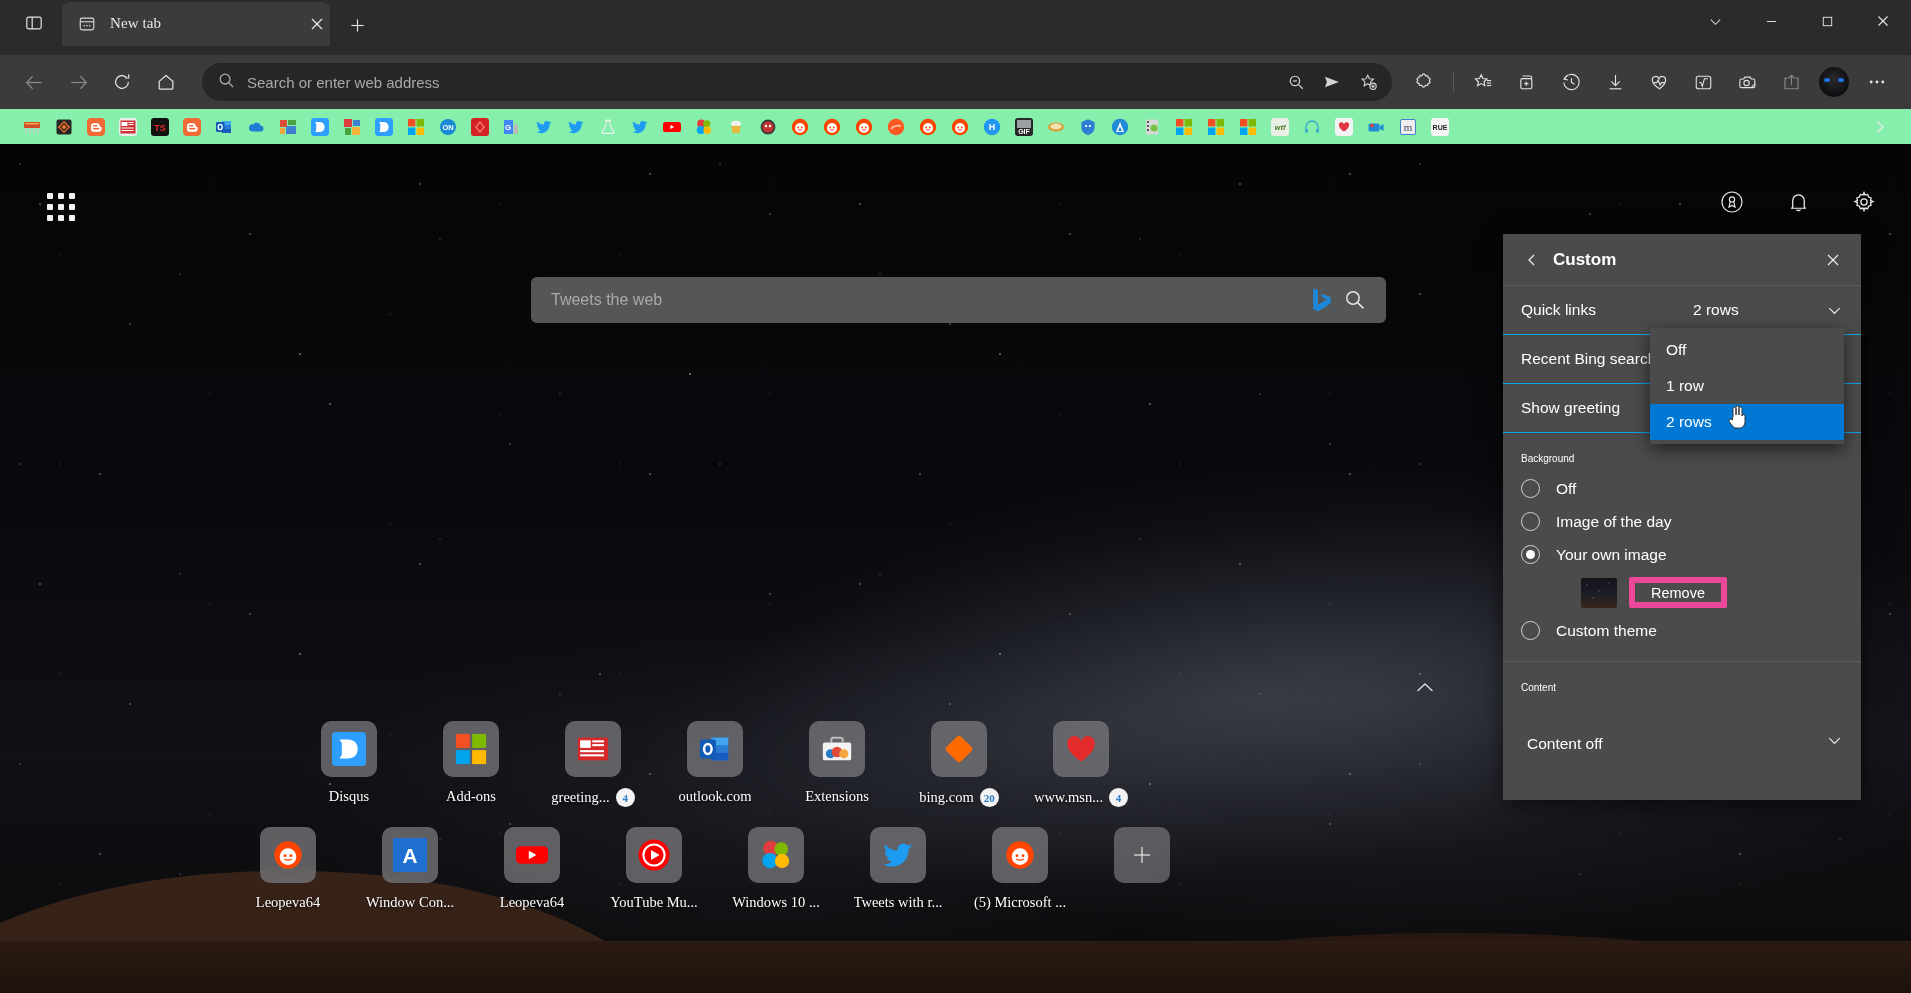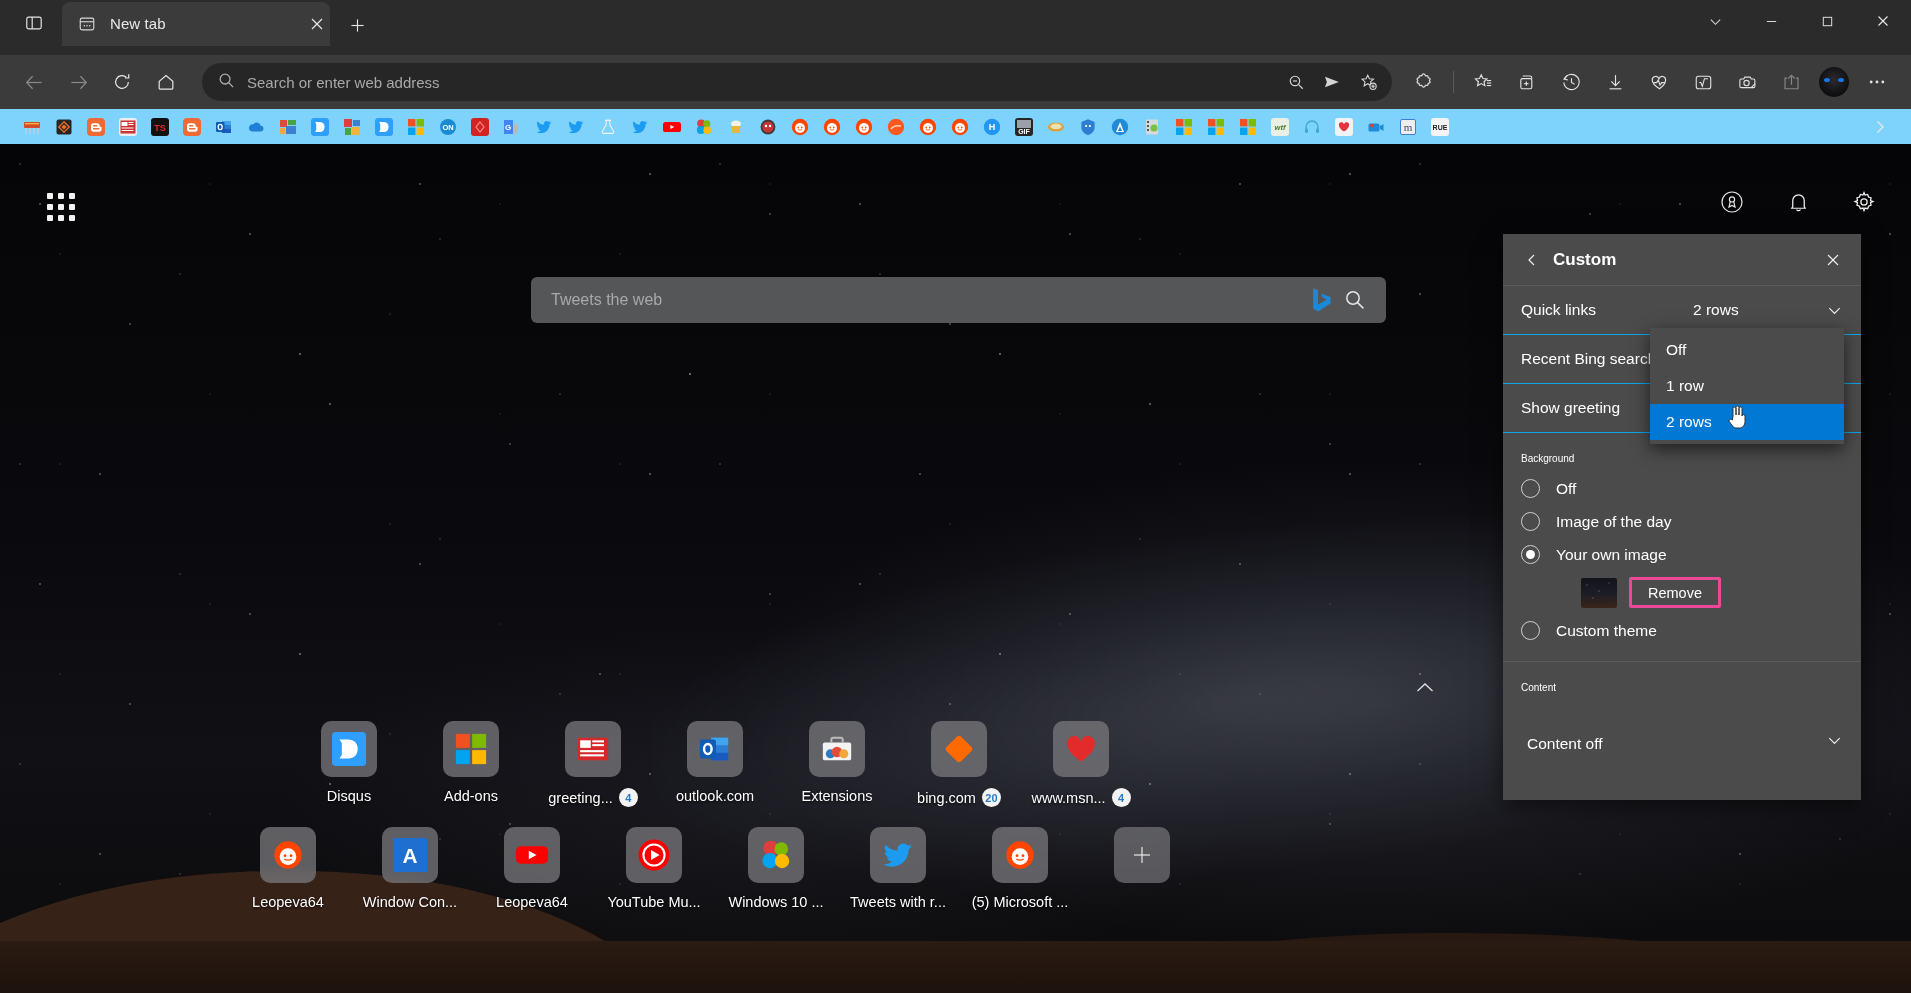--- a/index.html
+++ b/index.html
@@ -22,21 +22,21 @@
   .tb-left { display:flex; align-items:center; height:55px; padding-left:14px; }
   .tab-search-btn {
     width:40px; height:36px; display:flex; align-items:center; justify-content:center;
     border-radius:4px; margin-bottom:9px;
   }
 
   .tab {
     height:44px; width:268px; background:#3b3b3b;
     border-radius:8px 8px 0 0;
     display:flex; align-items:center; padding:0 0 0 16px;
-    margin-left:8px; margin-bottom:8px;
+    margin-left:8px; margin-bottom:8px;font-family:Liberation Serif, serif;
   }
   .tab-favicon { width:18px; height:18px; flex:0 0 18px; margin-right:14px; opacity:.92; }
   .tab-title {
     flex:1; color:#e8e8e8; font-size:15px; letter-spacing:.1px;
     white-space:nowrap; overflow:hidden; text-overflow:ellipsis;
   }
   .tab-close { width:26px; height:26px; display:flex; align-items:center; justify-content:center; border-radius:4px; }
   .new-tab-btn {
     width:34px; height:34px; margin-left:10px; margin-bottom:5px;
     display:flex; align-items:center; justify-content:center; border-radius:5px;
@@ -77,21 +77,21 @@
   .avatar::before, .avatar::after {
     content:""; position:absolute; top:11px; width:6px; height:4px;
     background:#1b74e4; border-radius:50%;
   }
   .avatar::before { left:5px; }
   .avatar::after  { right:5px; }
 
   
   .bookmarks {
     position:absolute; top:109px; left:0; width:100%; height:35px;
-    background:#7dd3fc; display:flex; align-items:center; padding:0 16px;
+    background:#86efac; display:flex; align-items:center; padding:0 16px;
     overflow:hidden;
   }
   .bm {
     width:32px; height:28px; flex:0 0 32px; display:flex; align-items:center; justify-content:center;
     border-radius:4px;
   }
   .bm-ico { width:18px; height:18px; border-radius:3px; display:block; }
   .bm-overflow { margin-left:auto; width:30px; height:28px; display:flex; align-items:center; justify-content:center; flex:0 0 30px; }
 
   
@@ -201,21 +201,21 @@
   .tile-row { display:flex; justify-content:center; gap:0; margin-bottom:14px; }
   .tile {
     width:122px; display:flex; flex-direction:column; align-items:center;
     padding-top:6px;
   }
   .tile-icon-wrap {
     width:56px; height:56px; border-radius:10px; background:rgba(118,118,122,.78);
     display:flex; align-items:center; justify-content:center;
     backdrop-filter: blur(4px);
   }
-  .tile-label-row { display:flex; align-items:center; gap:6px; margin-top:11px; max-width:118px; }
+  .tile-label-row { display:flex; align-items:center; gap:6px; margin-top:11px; max-width:118px;font-family:Liberation Serif, serif; }
   .tile-label {
     color:#fff; font-size:14.5px; white-space:nowrap; overflow:hidden; text-overflow:ellipsis;
     text-shadow: 0 1px 3px rgba(0,0,0,.85);
   }
   .tile-badge {
     flex:0 0 auto; min-width:19px; height:19px; border-radius:50%;
     background:#f3f3f3; color:#2a7cc7; font-size:11px; font-weight:bold;
     display:flex; align-items:center; justify-content:center; padding:0 3px;
   }
   .tile-add .tile-icon-wrap { background: rgba(118,118,122,.7); }
@@ -268,21 +268,21 @@
   }
   .bg-thumb::after {
     content:""; position:absolute; inset:0;
     background-image:
       radial-gradient(.8px .8px at 6px 7px, #fff, transparent),
       radial-gradient(.8px .8px at 18px 13px, #fff, transparent),
       radial-gradient(.8px .8px at 28px 5px, #ddd, transparent),
       radial-gradient(.8px .8px at 12px 20px, #fff, transparent);
   }
   .btn-remove {
-    height:31px; padding:0 16px; border:3px solid #ec4899; background:transparent;
+    height:31px; padding:0 16px; border:6px solid #ec4899; background:transparent;
     color:#fff; font-size:14.5px; font-family:inherit; border-radius:2px; cursor:pointer;
   }
 
   .fly-divider { height:1px; background:#5c5c5c; margin-top:14px; }
 
   .content-row {
     height:52px; display:flex; align-items:flex-end; padding:0 18px 0 24px; font-size:15.5px;gap:33px;
   }
   .content-row .cr-chev { margin-left:auto; }
 

